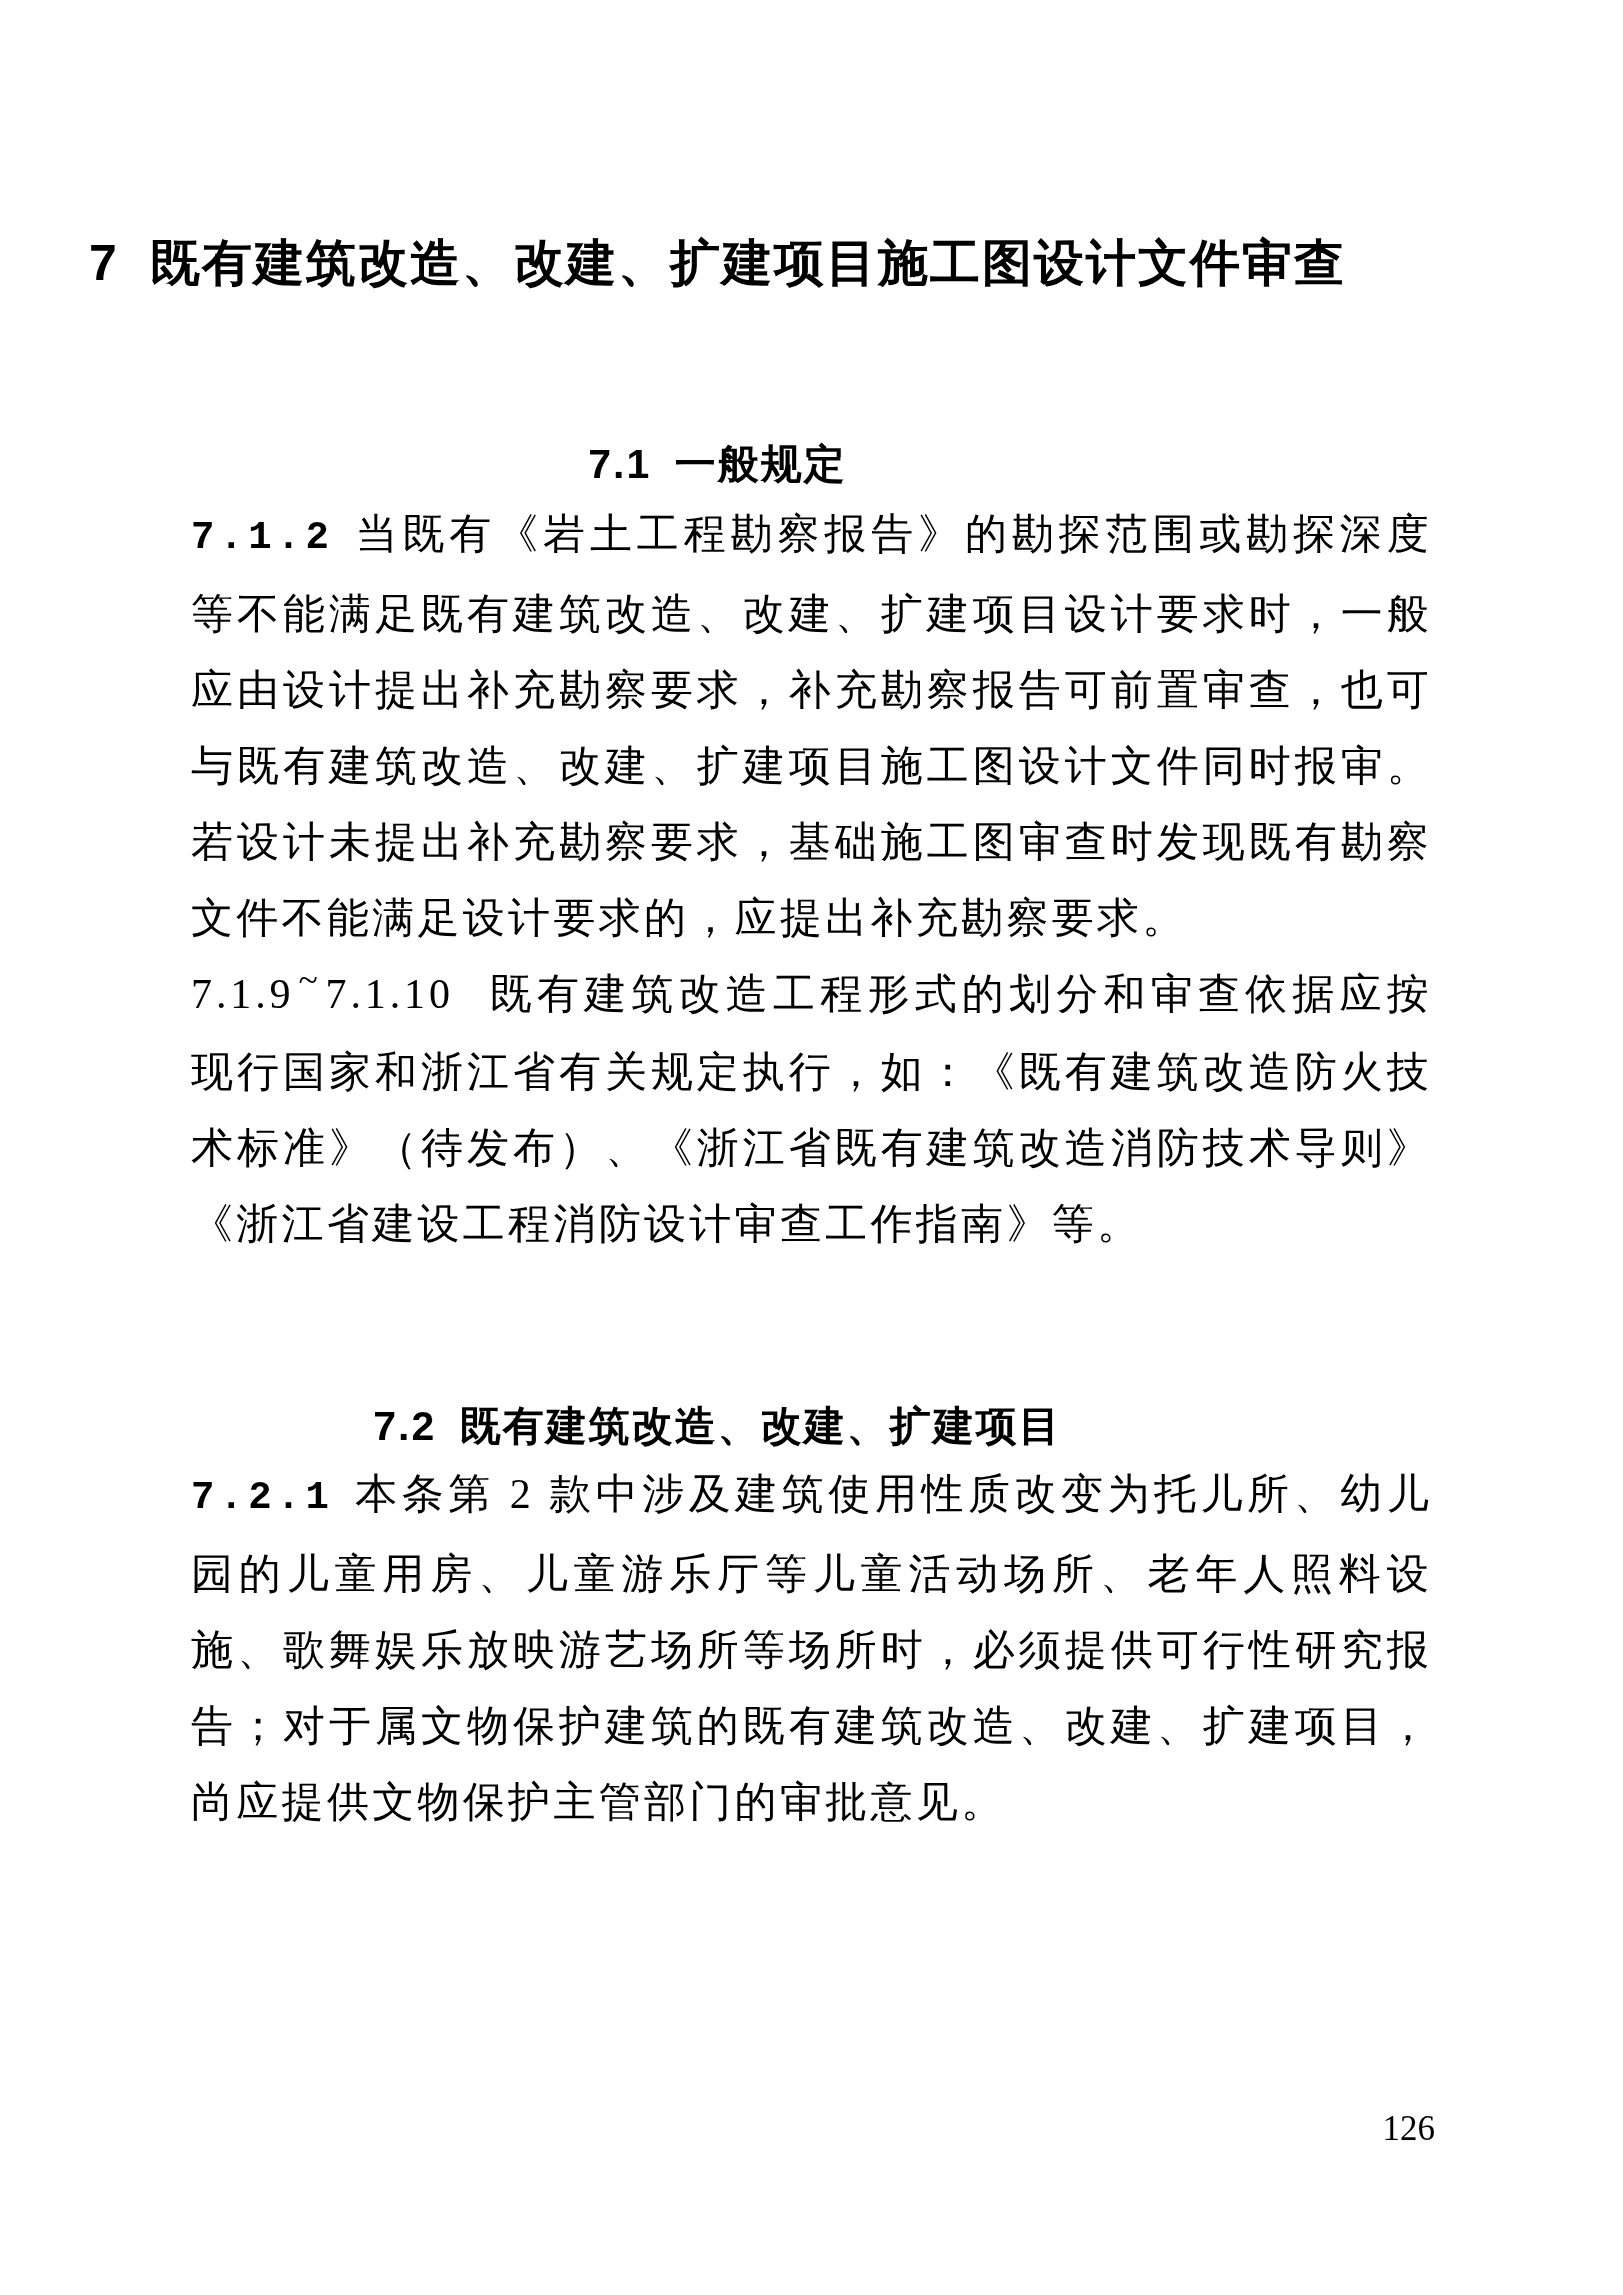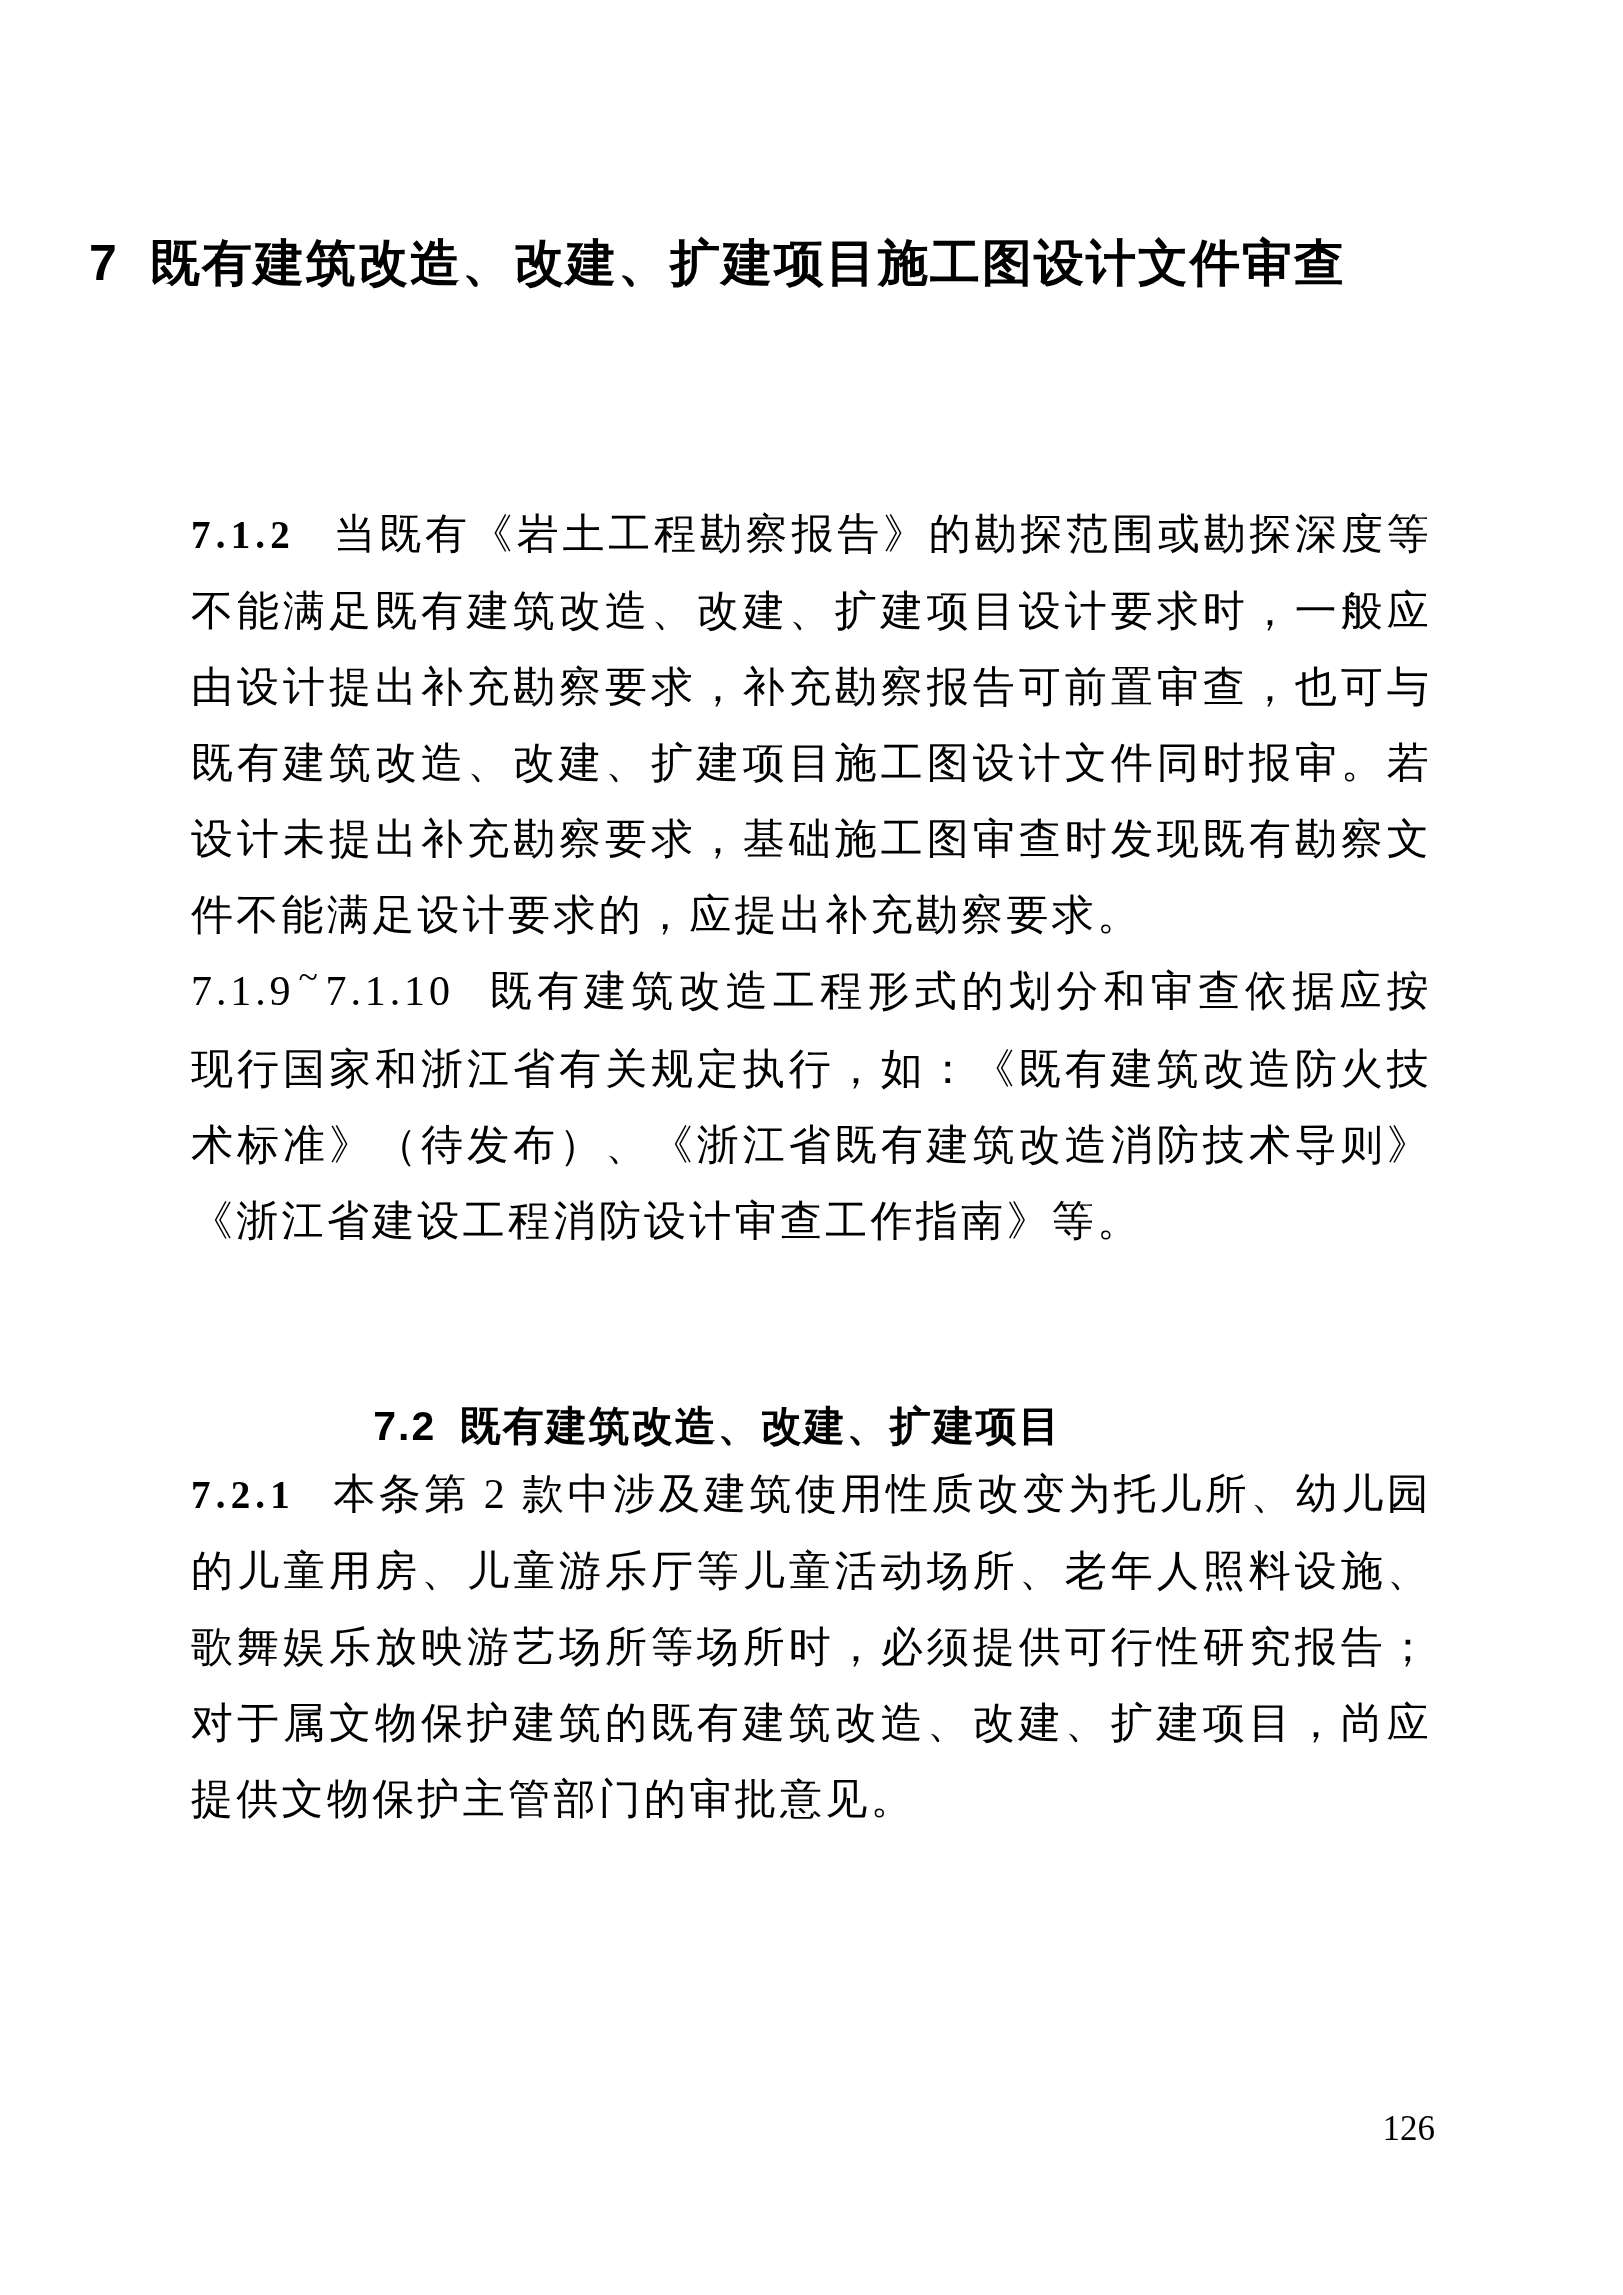--- a/index.html
+++ b/index.html
@@ -47,25 +47,25 @@
     line-height: 76px;
     text-align: justify;
     text-align-last: left;
     letter-spacing: 3.3px;
   }
   #body-sec1 { top: 496px; }
   #body-sec2 { top: 1456px; }
   .para { margin: 0; padding: 0; }
   .para.indent-first { text-indent: 2.15em; }
   .plabel-bold {
-    font-family: Liberation Serif, serif;
+    font-family: Liberation Mono, monospace;
     font-weight: 700;
     font-size: 39px;
     letter-spacing: 5.2px;
-    margin-right: 38px;
+    margin-right: 20px;
   }
   .plabel-serif {
     margin-right: 34px;
     letter-spacing: 3.9px;
   }
   .label-sep {
     display: inline-block;
     transform: translateY(-0.46em);
     font-size: 0.85em;
     margin: 0 3.9px;
@@ -79,20 +79,21 @@
     line-height: 39px;
   }
 </style>
 </head>
 <body>
 
 <div class="page">
 
   <h1 class="chapter-heading"><span class="h-num">7</span><span>既有建筑改造、改建、扩建项目施工图设计文件审查</span></h1>
 
+  <h2 class="section-heading" id="sec1-heading"><span class="h-num">7.1</span><span>一般规定</span></h2>
 
   <div class="body-block" id="body-sec1">
     <p class="para"><span class="plabel-bold">7.1.2</span><span>当既有《岩土工程勘察报告》的勘探范围或勘探深度等不能满足既有建筑改造、改建、扩建项目设计要求时，一般应由设计提出补充勘察要求，补充勘察报告可前置审查，也可与既有建筑改造、改建、扩建项目施工图设计文件同时报审。若设计未提出补充勘察要求，基础施工图审查时发现既有勘察文件不能满足设计要求的，应提出补充勘察要求。</span></p>
     <p class="para"><span class="plabel-serif"><span>7.1.9</span><span class="label-sep">~</span><span>7.1.10</span></span><span>既有建筑改造工程形式的划分和审查依据应按现行国家和浙江省有关规定执行，如：《既有建筑改造防火技术标准》（待发布）、《浙江省既有建筑改造消防技术导则》《浙江省建设工程消防设计审查工作指南》等。</span></p>
   </div>
 
   <h2 class="section-heading" id="sec2-heading"><span class="h-num">7.2</span><span>既有建筑改造、改建、扩建项目</span></h2>
 
   <div class="body-block" id="body-sec2">
     <p class="para"><span class="plabel-bold">7.2.1</span><span>本条第 2 款中涉及建筑使用性质改变为托儿所、幼儿园的儿童用房、儿童游乐厅等儿童活动场所、老年人照料设施、歌舞娱乐放映游艺场所等场所时，必须提供可行性研究报告；对于属文物保护建筑的既有建筑改造、改建、扩建项目，尚应提供文物保护主管部门的审批意见。</span></p>

